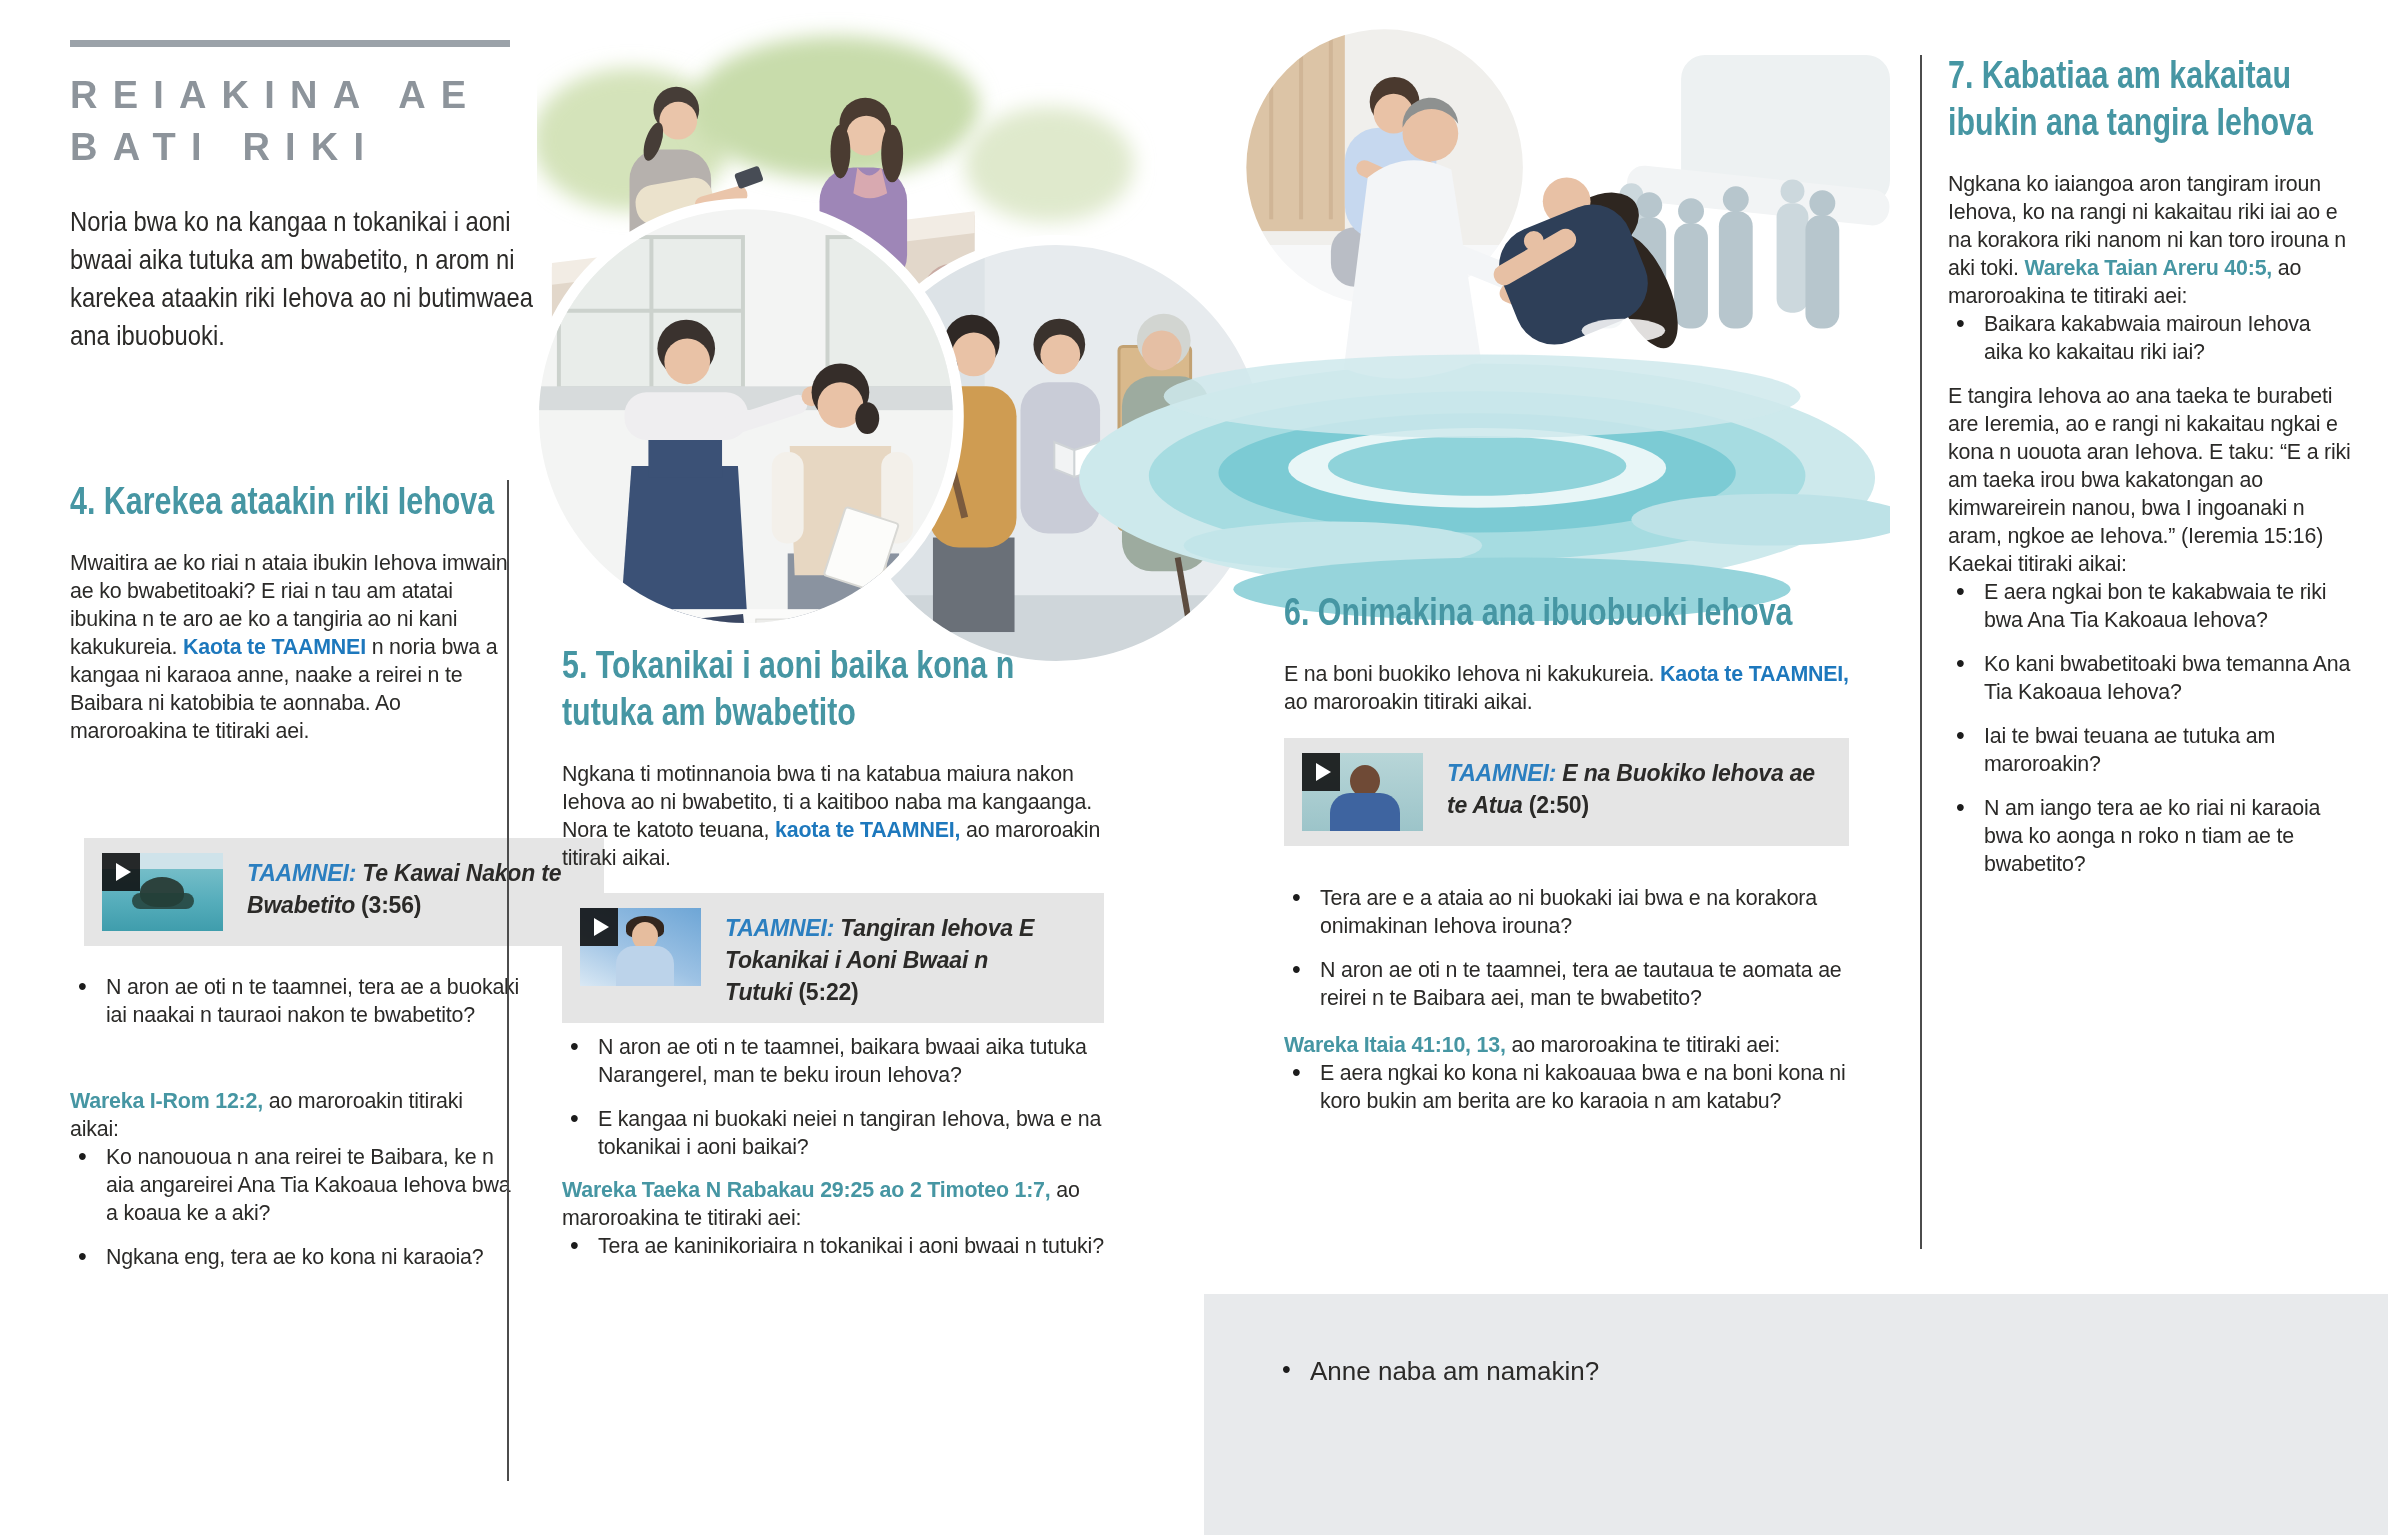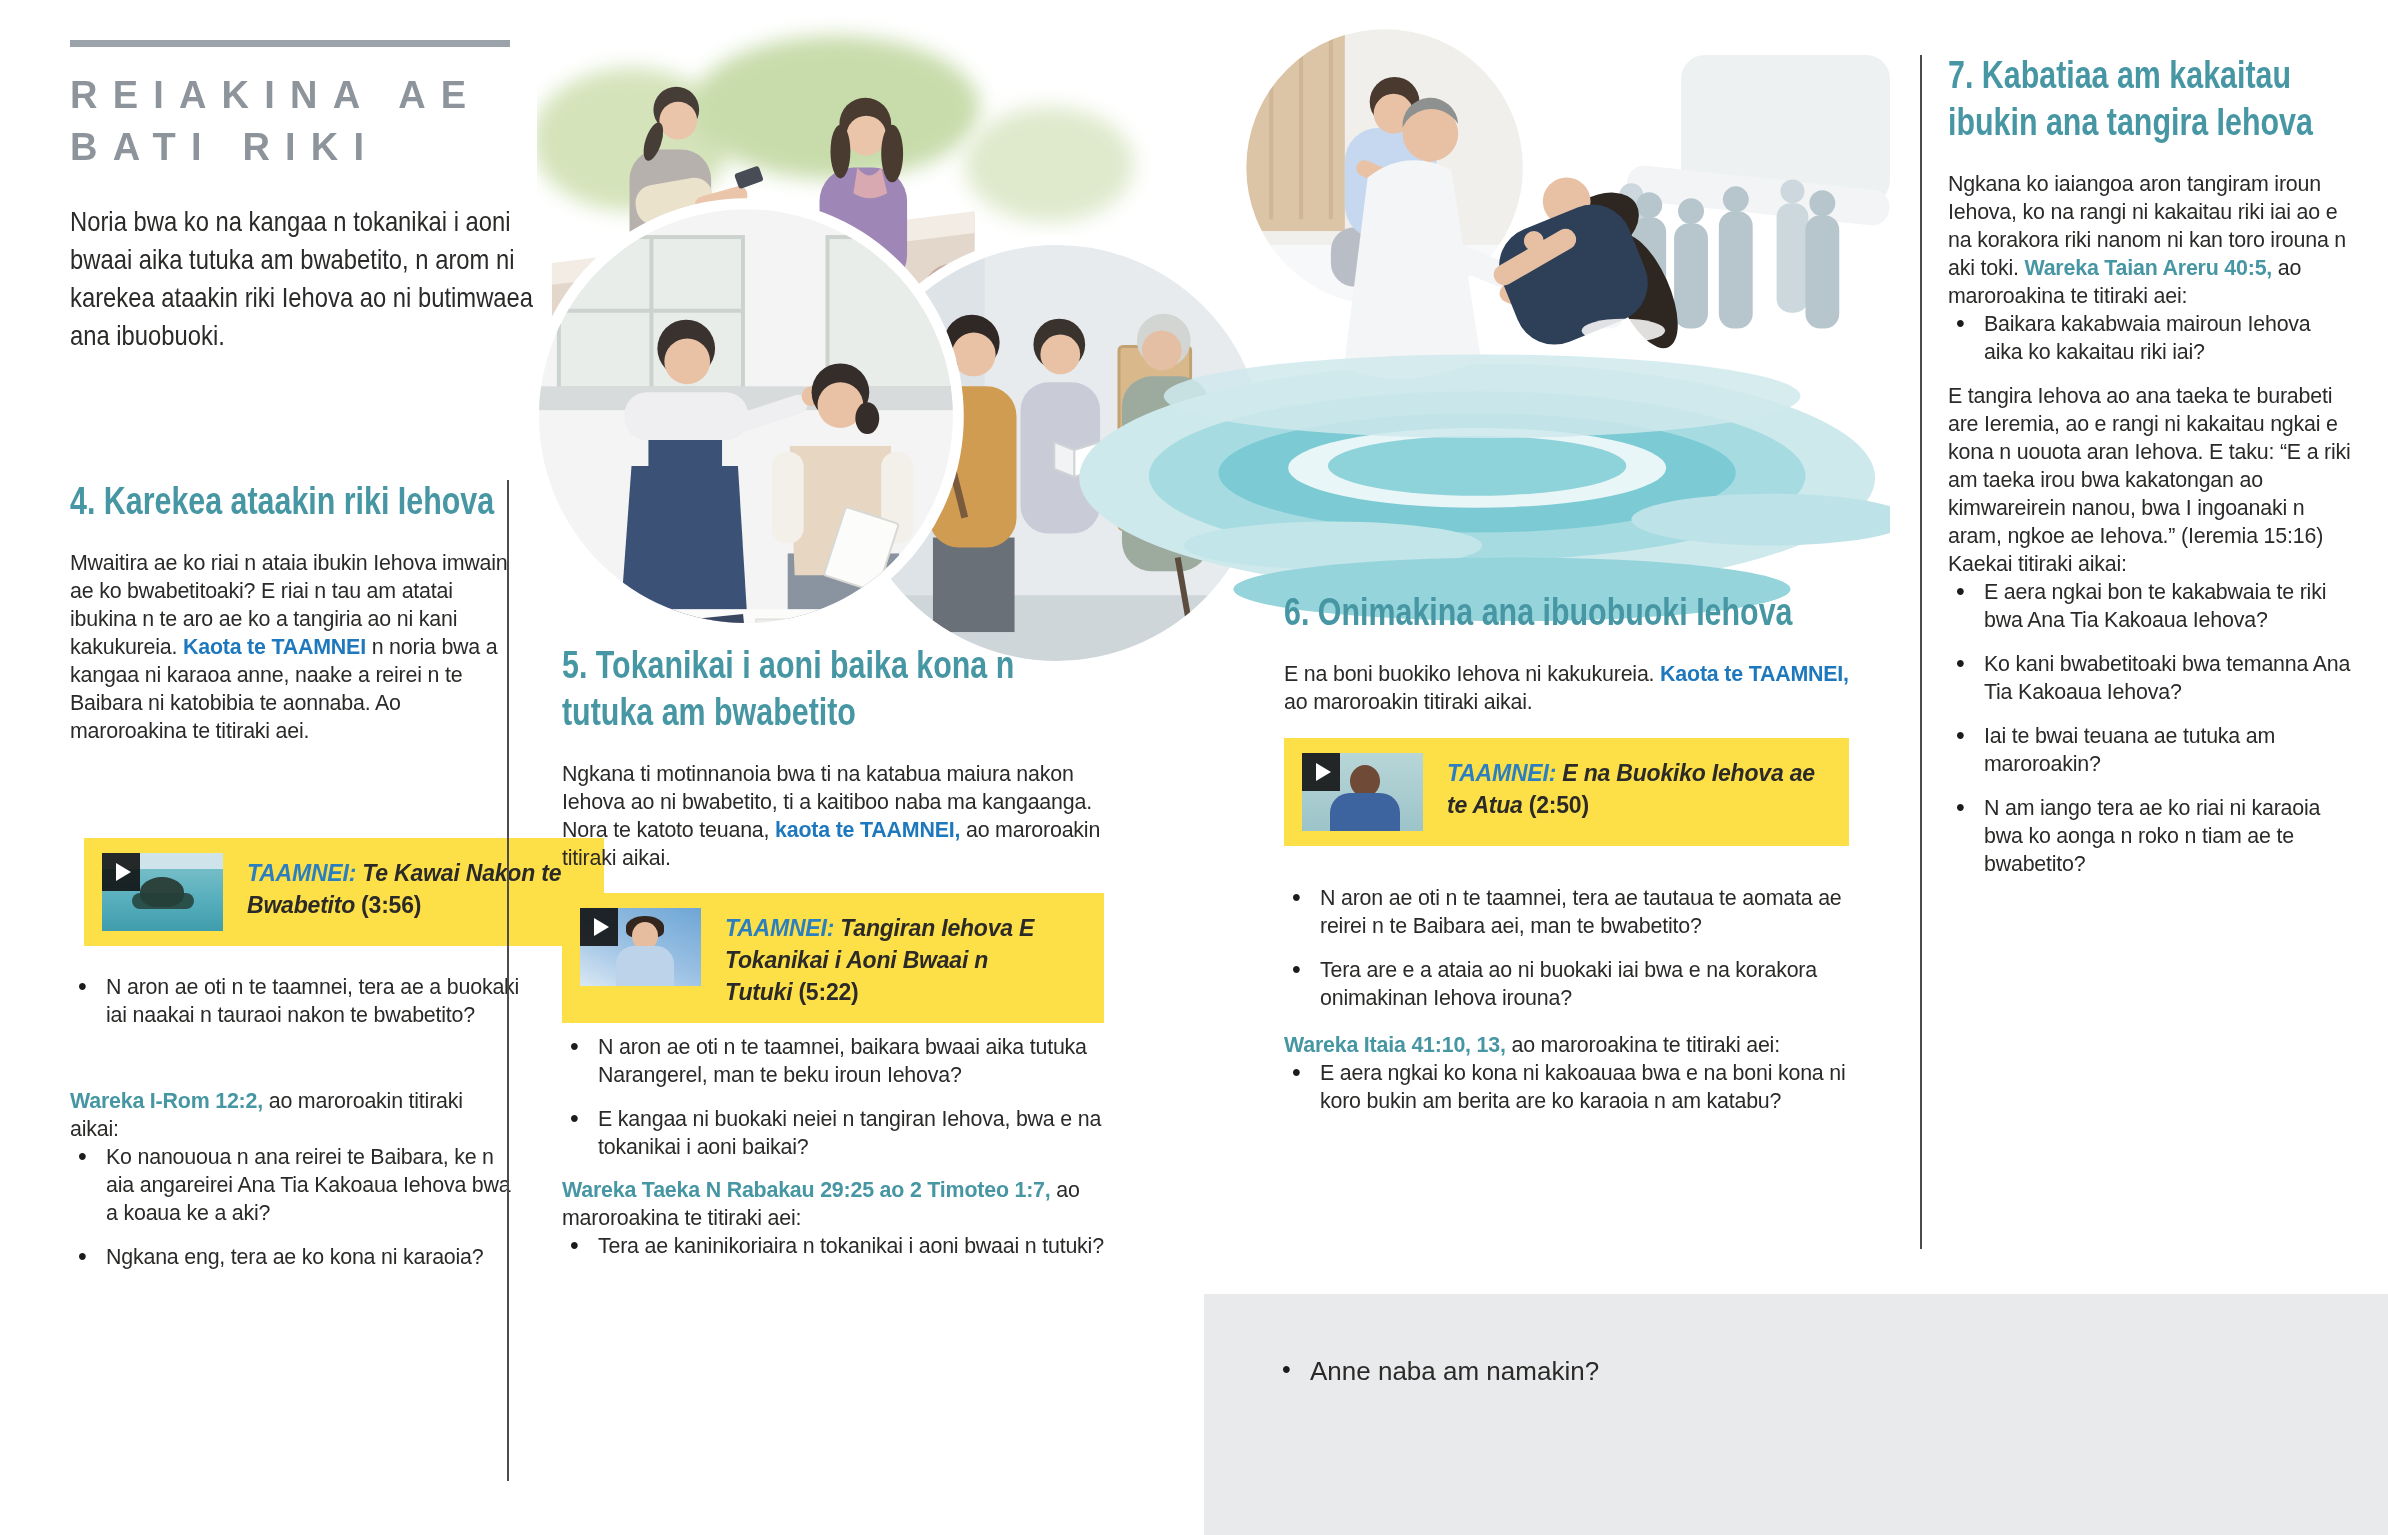--- a/index.html
+++ b/index.html
@@ -14,21 +14,21 @@
 
   
   .sec-title{margin:0 0 24px 0;color:#4696a3;font-size:38px;line-height:47px;font-weight:bold;
              transform:scaleX(.8);transform-origin:0 0;width:125%;}
   .body-text{font-size:21.4px;line-height:28px;letter-spacing:-0.2px;margin-top:16px;}
   .body-text p{margin:0;}
   .vlink{color:#1d78bd;font-weight:bold;cursor:pointer;}
   .slink{color:#4696a3;font-weight:bold;cursor:pointer;}
 
   
-  .vbox{background:#fde047;display:flex;gap:24px;padding:15px 18px;cursor:pointer;}
+  .vbox{background:#e5e5e5;display:flex;gap:24px;padding:15px 18px;cursor:pointer;}
   .thumb{width:121px;height:78px;position:relative;flex:none;overflow:hidden;}
   .play{position:absolute;top:0;left:0;width:38px;height:38px;background:rgba(14,14,14,.88);
         display:flex;align-items:center;justify-content:center;}
   .play-tri{width:0;height:0;border-left:15px solid #fff;border-top:9px solid transparent;border-bottom:9px solid transparent;margin-left:4px;}
   .vtext{font-size:23px;line-height:32px;font-weight:bold;font-style:italic;padding-top:4px;letter-spacing:-0.2px;}
   .vlabel{color:#2b7fc0;}
   .dur{font-style:normal;margin-left:6px;}
   
   .t1{background:linear-gradient(180deg,#cfe3ea 0%,#cfe3ea 20%,#74bdc8 21%,#57aebc 60%,#3f9dac 100%);}
   .t1 .fg1{position:absolute;left:38px;top:24px;width:44px;height:30px;border-radius:50% 50% 40% 40%;background:#2c423d;}
@@ -333,22 +333,22 @@
       <div class="shirt"></div>
       <div class="play">
           <div class="play-tri"></div>
         </div>
     </div>
     <div class="vtext"><span class="vlabel">TAAMNEI:</span> <span>E na Buokiko Iehova ae te Atua</span><span class="dur">(2:50)</span></div>
   </div>
 
   <div class="abs body-text" style="left:1284px;top:868px;width:582px">
     <ul class="q">
+      <li><span>Tera are e a ataia ao ni buokaki iai bwa e na korakora onimakinan Iehova irouna?</span></li>
       <li><span>N aron ae oti n te taamnei, tera ae tautaua te aomata ae reirei n te Baibara aei, man te bwabetito?</span></li>
-      <li><span>Tera are e a ataia ao ni buokaki iai bwa e na korakora onimakinan Iehova irouna?</span></li>
     </ul>
   </div>
 
   <div class="abs body-text" style="left:1284px;top:1015px;width:582px">
     <p class="scripture-lead"><span class="slink">Wareka Itaia 41:10, 13,</span><span> ao maroroakina te titiraki aei:</span></p>
     <ul class="q">
       <li><span>E aera ngkai ko kona ni kakoauaa bwa e na boni kona ni koro bukin am berita are ko karaoia n am katabu?</span></li>
     </ul>
   </div>
 

